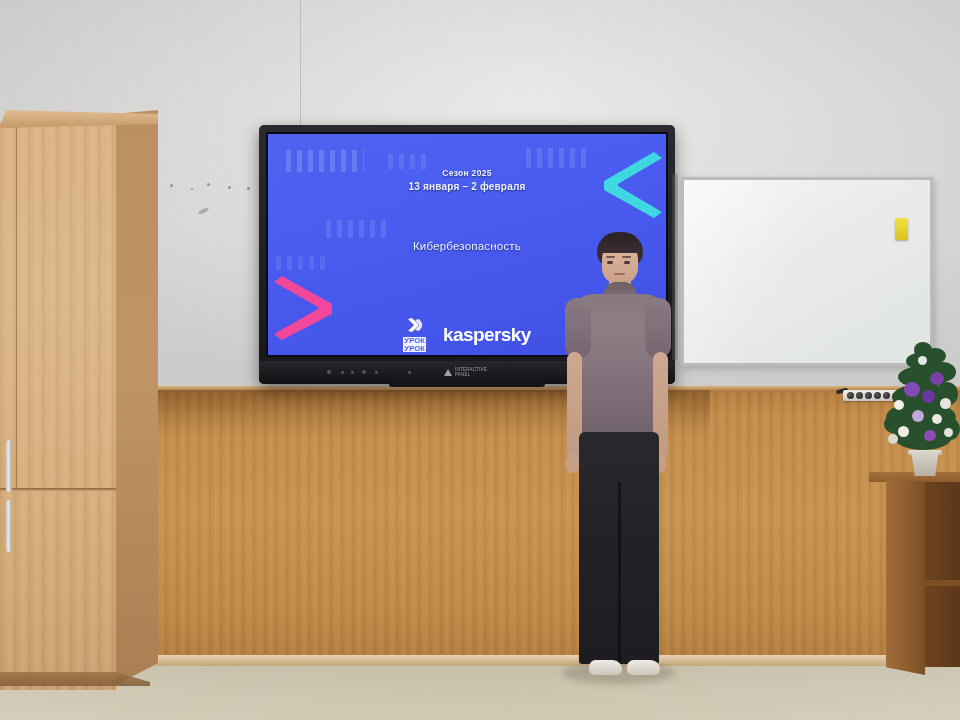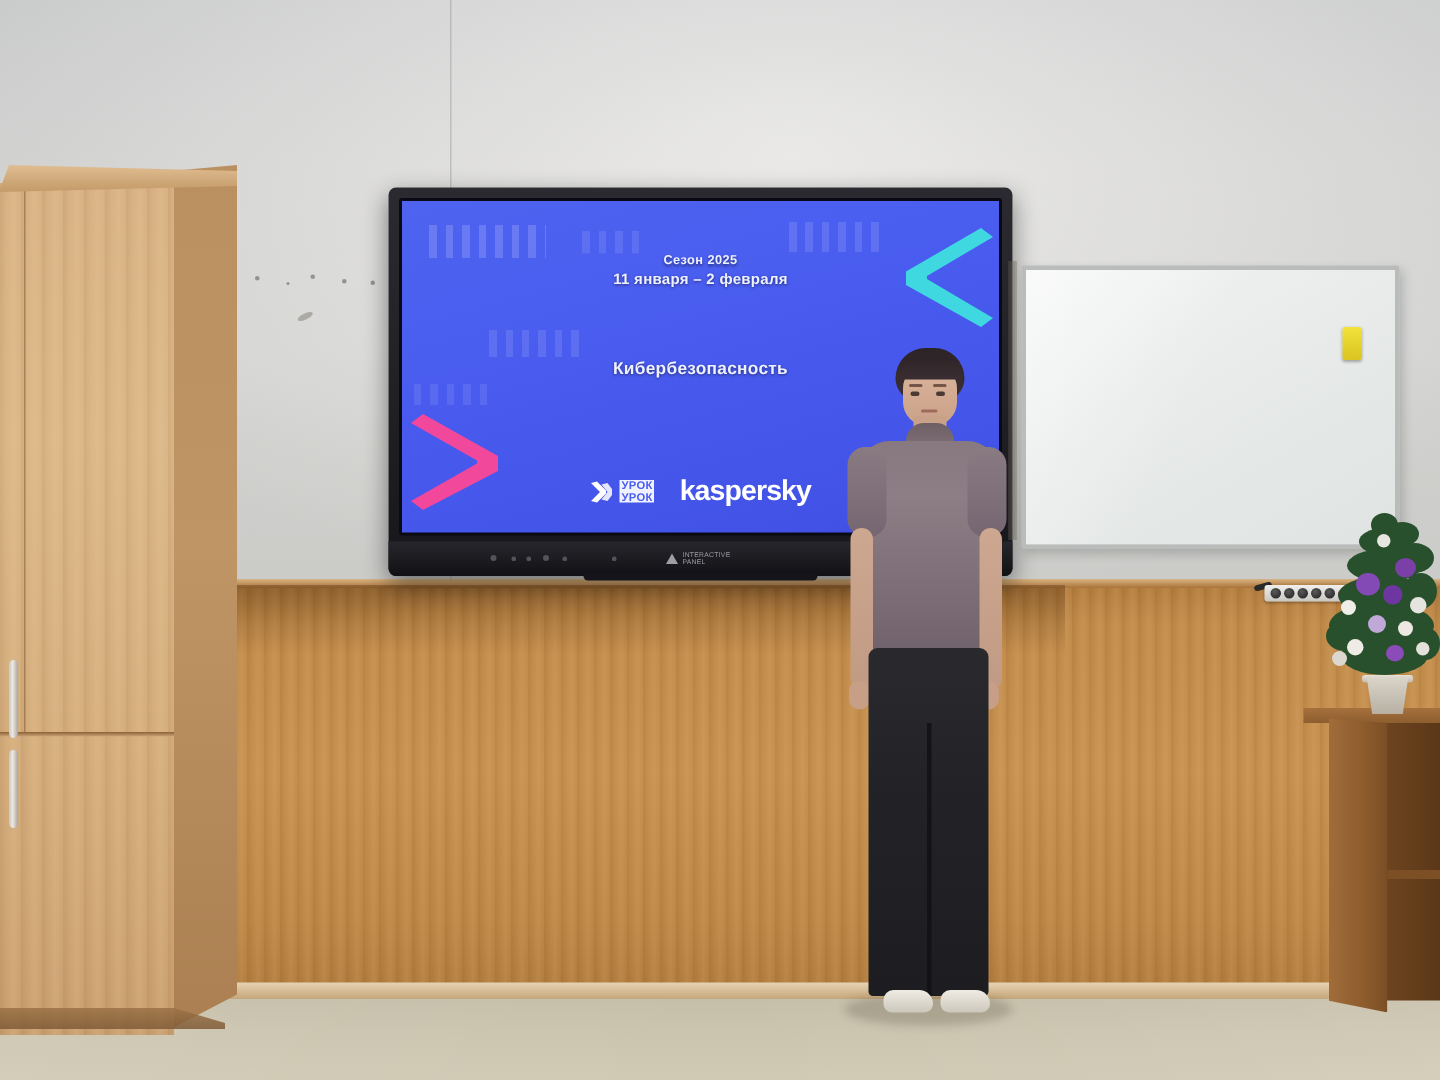--- a/index.html
+++ b/index.html
@@ -68,26 +68,26 @@
   
   .deco-stripes{position:absolute;opacity:.16;
     background:repeating-linear-gradient(90deg,#ffffff 0 5px,transparent 5px 11px);}
   .chev{position:absolute;}
   .chev svg{display:block;}
 
   .slide-text{position:absolute;left:0;width:398px;text-align:center;color:#eef1ff;
     text-shadow:0 1px 2px rgba(0,0,20,.5);line-height:1.35;}
   .season{top:34px;font-size:8.5px;font-weight:bold;letter-spacing:.3px;}
   .dates{top:46px;font-size:10px;font-weight:bold;letter-spacing:.2px;}
-  .title1{top:105px;font-size:11.5px;font-weight:bold;letter-spacing:.2px;}
+  .title1{top:105px;font-size:11.5px;font-weight:normal;letter-spacing:.2px;}
   .title2{top:126px;font-size:11.5px;font-weight:bold;letter-spacing:.2px;}
 
   .logos{position:absolute;left:0;top:183px;width:398px;display:flex;
     align-items:center;justify-content:center;gap:17px;}
-  .logo-urok{display:flex;gap:4px;}
+  .logo-urok{display:flex;align-items:center;gap:4px;flex-direction:column;}
   .urok-words{display:flex;flex-direction:column;line-height:1;}
   .urok-words span{font-size:7.5px;font-weight:bold;color:#fff;letter-spacing:.2px;
     background:rgba(255,255,255,.92);color:#4a5ef0;padding:0 1px;}
   .logo-kas{font-size:19px;font-weight:bold;color:#ffffff;letter-spacing:-.6px;}
 
   
   .bezel-bottom{position:absolute;left:0;top:236px;width:416px;height:23px;
     background:linear-gradient(180deg,#26262c,#111115);border-radius:0 0 5px 5px;}
   .ctrl{position:absolute;top:9px;width:4px;height:4px;border-radius:50%;
     background:#53535c;}
@@ -229,21 +229,21 @@
         </svg>
       </div>
 
       <div class="chev" style="left:322px;top:18px">
         <svg width="72" height="66" viewBox="0 0 72 66">
           <polygon points="72,6 64,0 14,29 14,38 64,66 72,60 28,34 28,32" fill="#3fd8e0"></polygon>
         </svg>
       </div>
 
       <div class="slide-text season">Сезон 2025</div>
-      <div class="slide-text dates">11 января – 2 февраля</div>
+      <div class="slide-text dates">13 января – 2 февраля</div>
       <div class="slide-text title1">Кибербезопасность</div>
 
       <div class="logos">
         <div class="logo-urok">
           <svg width="16" height="16" viewBox="0 0 16 16">
             <polygon points="1,2 5,1 11,7 11,9 5,15 1,14 7,8" fill="#ffffff"></polygon>
             <polygon points="8,3 12,2 15,6 15,10 12,14 8,13 12,8" fill="#ffffff" opacity=".85"></polygon>
           </svg>
           <div class="urok-words">
             <span>УРОК</span>

